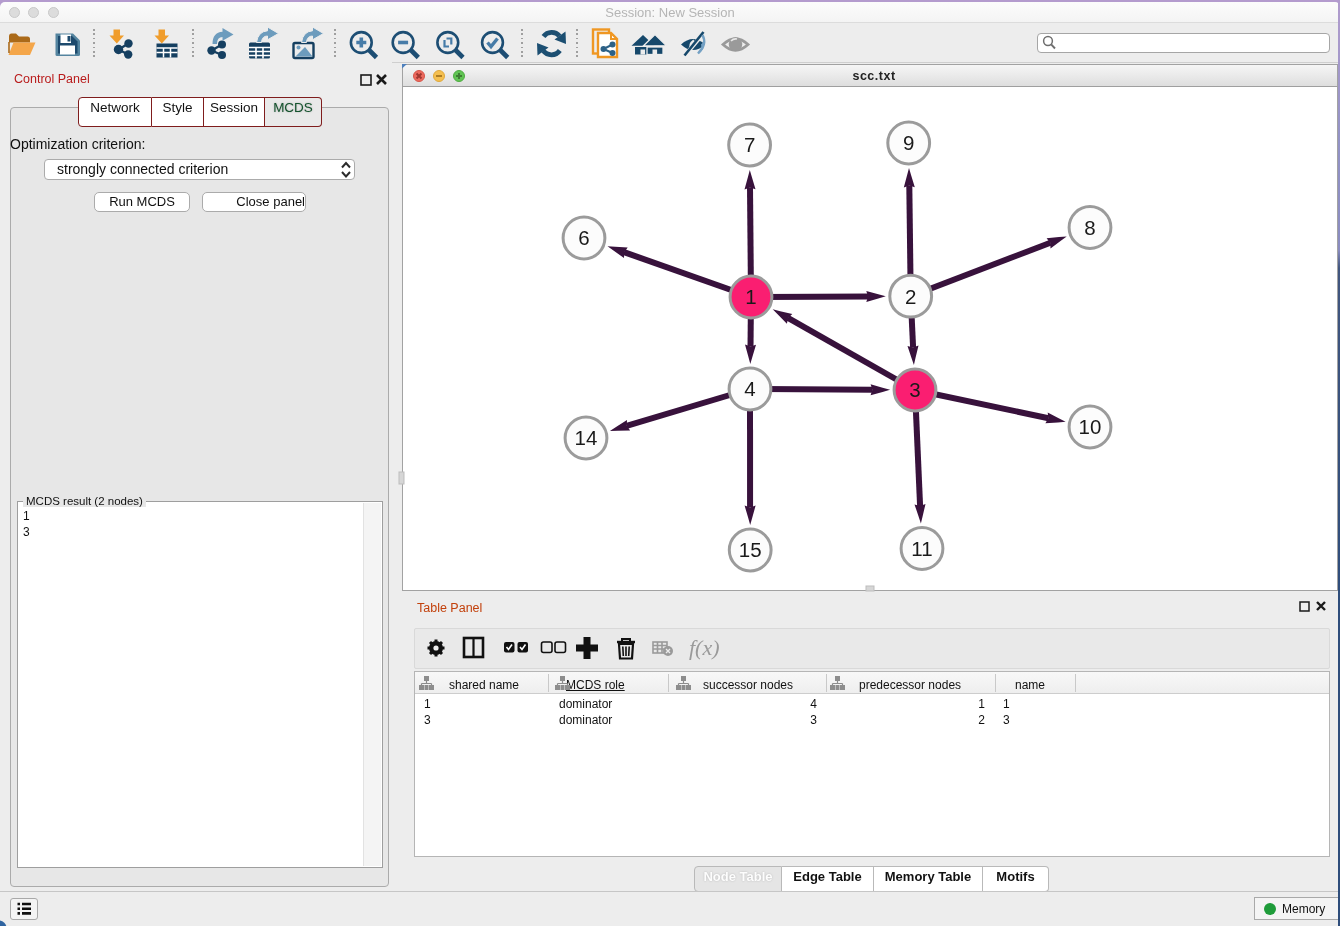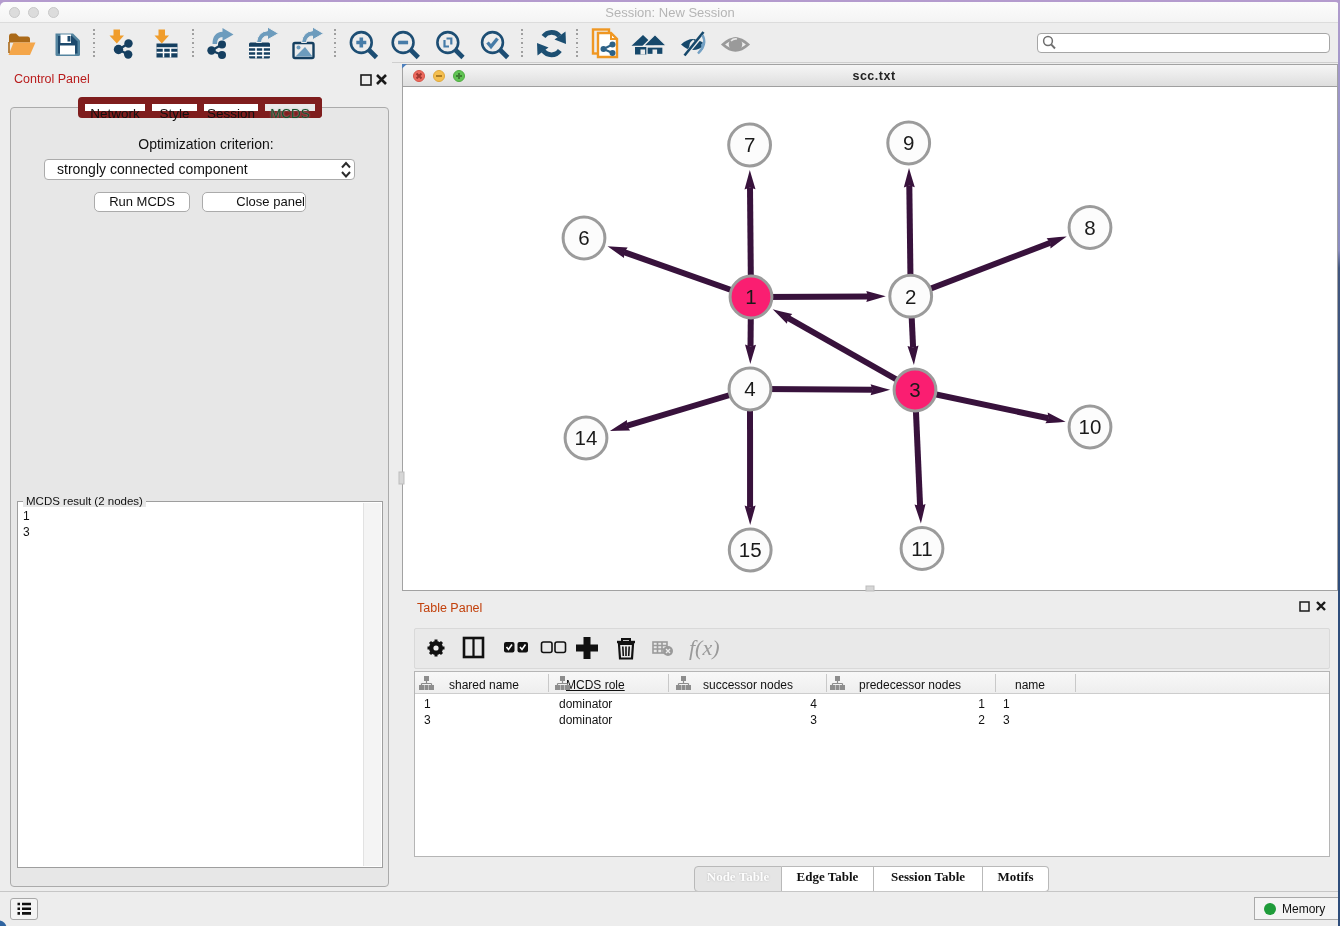--- a/index.html
+++ b/index.html
@@ -10,42 +10,42 @@
 #titlebar{left:0;top:2px;width:1340px;height:20px;background:linear-gradient(#fcfcfc,#f4f4f4);border-bottom:1px solid #dcdcdc;border-radius:5px 5px 0 0;}
 .tl{position:absolute;top:7px;width:11px;height:11px;border-radius:50%;background:#dcdcdc;border:1px solid #c9c9c9;box-sizing:border-box;}
 #ttext{left:0;top:5px;width:1340px;text-align:center;font-size:13px;color:#b5b5b5;}
 #toolbar{left:0;top:23px;width:1340px;height:39px;background:#ededed;border-bottom:1px solid #cfcfcf;}
 .sep{position:absolute;top:29px;height:28px;width:1.5px;background:repeating-linear-gradient(to bottom,#9f9f9f 0,#9f9f9f 1.6px,transparent 1.6px,transparent 4.4px);}
 #searchbox{left:1037px;top:33px;width:291px;height:18px;background:#fff;border:1px solid #a6a6a6;border-radius:4px;}
 
 #cpanel{left:0;top:62px;width:392px;height:829px;background:#ededed;}
 #cphead{left:14px;top:72px;font-size:12.5px;color:#b91c1c;}
 #cpbox{left:10px;top:107px;width:379px;height:780px;border:1px solid #ababab;border-radius:4px;background:#e7e7e7;box-sizing:border-box;}
-.tab{position:absolute;top:97px;height:21px;box-sizing:border-box;border:7px solid #7f1d1d;background:#fff;font-size:13.5px;color:#111;text-align:center;line-height:19px;}
-#optlabel{left:10px;top:136px;width:392px;text-align:center;font-size:14px;color:#111;}
+.tab{position:absolute;top:97px;height:30px;box-sizing:border-box;border:1px solid #7f1d1d;background:#fff;font-size:13.5px;color:#111;text-align:center;line-height:19px;}
+#optlabel{left:10px;top:136px;width:392px;font-size:14px;color:#111;}
 #selbox{left:44px;top:159px;width:311px;height:21px;background:#fff;border:1px solid #ababab;border-radius:4px;box-sizing:border-box;font-size:14px;color:#111;line-height:19px;padding-left:12px;}
 .btn{position:absolute;top:192px;height:20px;background:#fff;border:1px solid #ababab;border-radius:5px;box-sizing:border-box;font-size:13px;color:#111;text-align:center;line-height:18px;}
 #mcdsbox{left:17px;top:501px;width:366px;height:367px;border:1px solid #9e9e9e;background:#fff;box-sizing:border-box;}
 #mcdslabel{left:23px;top:495px;background:#e7e7e7;padding:0 3px;font-size:11.5px;color:#111;}
 #mcdstext{left:23px;top:508px;font-size:12px;color:#111;line-height:16px;}
 #mcdsscroll{left:363px;top:503px;width:17px;height:363px;background:#f4f4f4;border-left:1px solid #e2e2e2;}
 
 #netwin{left:402px;top:64px;width:936px;height:527px;border:1px solid #a2a2a2;background:#fff;box-sizing:border-box;}
 #nettitle{left:402px;top:64px;width:936px;height:23px;background:linear-gradient(#f6f6f6,#dedede);border:1px solid #a2a2a2;border-bottom:1px solid #9f9f9f;box-sizing:border-box;}
 #nettext{left:406px;top:69px;width:936px;text-align:center;font-size:12.5px;font-weight:bold;letter-spacing:0.5px;color:#222;}
 .tfl{position:absolute;top:70px;width:12px;height:12px;border-radius:50%;box-sizing:border-box;}
 
 #tpanel{left:392px;top:591px;width:948px;height:300px;background:#ededed;}
 #tphead{left:417px;top:601px;font-size:12.5px;color:#c2410c;}
 #tablebox{left:414px;top:671px;width:916px;height:186px;background:#fff;border:1px solid #b5b5b5;box-sizing:border-box;}
 #thead{left:415px;top:672px;width:914px;height:22px;background:linear-gradient(#f8f8f8,#eeeeee);border-bottom:1px solid #cdcdcd;box-sizing:border-box;}
 .colsep{position:absolute;top:674px;height:18px;width:1px;background:#c9c9c9;}
 .hlabel{position:absolute;top:678px;font-size:12px;color:#111;}
 .cell{position:absolute;font-size:12px;color:#111;}
-.tabb{position:absolute;top:866px;height:26px;box-sizing:border-box;border:1px solid #b9b9b9;background:#fff;font-size:13px;font-weight:bold;color:#111;text-align:center;line-height:19px;font-family:Liberation Serif, serif;}
+.tabb{position:absolute;top:866px;height:26px;box-sizing:border-box;border:1px solid #b9b9b9;background:#fff;font-size:13px;font-weight:bold;color:#111;text-align:center;line-height:19px;}
 #statusbar{left:0;top:891px;width:1340px;height:35px;background:#ededed;border-top:1px solid #c6c6c6;box-sizing:border-box;}
 #rightstrip{left:1338px;top:0;width:2px;height:926px;background:linear-gradient(to bottom,#b19ccd 0px,#9393c6 140px,#8a8cc0 250px,#41567f 268px,#2e4d7b 600px,#2e4d7b 926px);}
 #membtn{left:1254px;top:897px;width:95px;height:23px;background:#f4f4f4;border:1px solid #a9a9a9;box-sizing:border-box;font-size:12px;color:#111;}
 #listbtn{left:10px;top:898px;width:28px;height:22px;background:#f4f4f4;border:1px solid #a9a9a9;border-radius:3px;box-sizing:border-box;}
 </style>
 </head>
 <body>
 <div class="abs" id="topstrip"></div>
 <div class="abs" id="titlebar"></div>
 <div class="tl" style="left:9px;"></div>
@@ -62,21 +62,21 @@
 <div class="abs" id="toolicons"></div>
 
 <div class="abs" id="cpanel"></div>
 <div class="abs" id="cphead">Control Panel</div>
 <div class="abs" id="cpbox"></div>
 <div class="tab" style="left:78px;width:74px;border-radius:4px 0 0 4px;">Network</div>
 <div class="tab" style="left:152px;width:52px;border-left:none;">Style</div>
 <div class="tab" style="left:204px;width:61px;border-left:none;">Session</div>
 <div class="tab" style="left:265px;width:57px;border-radius:0 4px 4px 0;border-left:none;background:#e9e9e9;color:#14532d;text-shadow:0 0 2px #ababab;">MCDS</div>
 <div class="abs" id="optlabel">Optimization criterion:</div>
-<div class="abs" id="selbox">strongly connected component</div>
+<div class="abs" id="selbox">strongly connected criterion</div>
 <div class="btn" style="left:94px;width:96px;">Run MCDS</div>
 <div class="btn" style="left:202px;width:104px;text-align:right;">Close panel</div>
 <div class="abs" id="mcdsbox"></div>
 <div class="abs" id="mcdsscroll"></div>
 <div class="abs" id="mcdslabel">MCDS result (2 nodes)</div>
 <div class="abs" id="mcdstext">1<br>3</div>
 
 <div class="abs" id="netwin"></div>
 <div class="abs" id="nettitle"></div>
 <div class="tfl" style="left:413px;background:#ed6a5f;border:1px solid #d55549;"></div>
@@ -167,21 +167,21 @@
 <div class="cell" style="left:766px;top:697px;width:51px;text-align:right;">4</div>
 <div class="cell" style="left:934px;top:697px;width:51px;text-align:right;">1</div>
 <div class="cell" style="left:1003px;top:697px;">1</div>
 <div class="cell" style="left:424px;top:713px;">3</div>
 <div class="cell" style="left:559px;top:713px;">dominator</div>
 <div class="cell" style="left:766px;top:713px;width:51px;text-align:right;">3</div>
 <div class="cell" style="left:934px;top:713px;width:51px;text-align:right;">2</div>
 <div class="cell" style="left:1003px;top:713px;">3</div>
 <div class="tabb" style="left:694px;width:88px;border-radius:4px 0 0 4px;background:#e5e5e5;color:#fdfdfd;text-shadow:0 0 2px #b5b5b5;">Node Table</div>
 <div class="tabb" style="left:782px;width:92px;border-left:none;">Edge Table</div>
-<div class="tabb" style="left:874px;width:109px;border-left:none;">Session Table</div>
+<div class="tabb" style="left:874px;width:109px;border-left:none;">Memory Table</div>
 <div class="tabb" style="left:983px;width:66px;border-radius:0 4px 4px 0;border-left:none;">Motifs</div>
 
 <div class="abs" id="statusbar"></div>
 <div class="abs" id="listbtn"></div>
 <div class="abs" id="membtn"><span style="display:inline-block;width:12px;height:12px;border-radius:50%;background:#1f9c3a;margin:5px 6px 0 9px;vertical-align:top;"></span><span style="display:inline-block;margin-top:4px;">Memory</span></div>
 <svg class="abs" id="overlay" style="left:0;top:0;" width="1340" height="926" xmlns="http://www.w3.org/2000/svg">
 
 <g>
 <path d="M9 36.5 Q9 33.5 11.5 33.5 L16 33.5 L19 36.5 L27.5 36.5 Q30 36.5 30 39 L30 42.5 L9 42.5 Z" fill="#ab6a19"></path>
 <path d="M8.5 55 L13.5 42.5 L35.5 42.5 L30 55 Z" fill="#f4a64a"></path>

